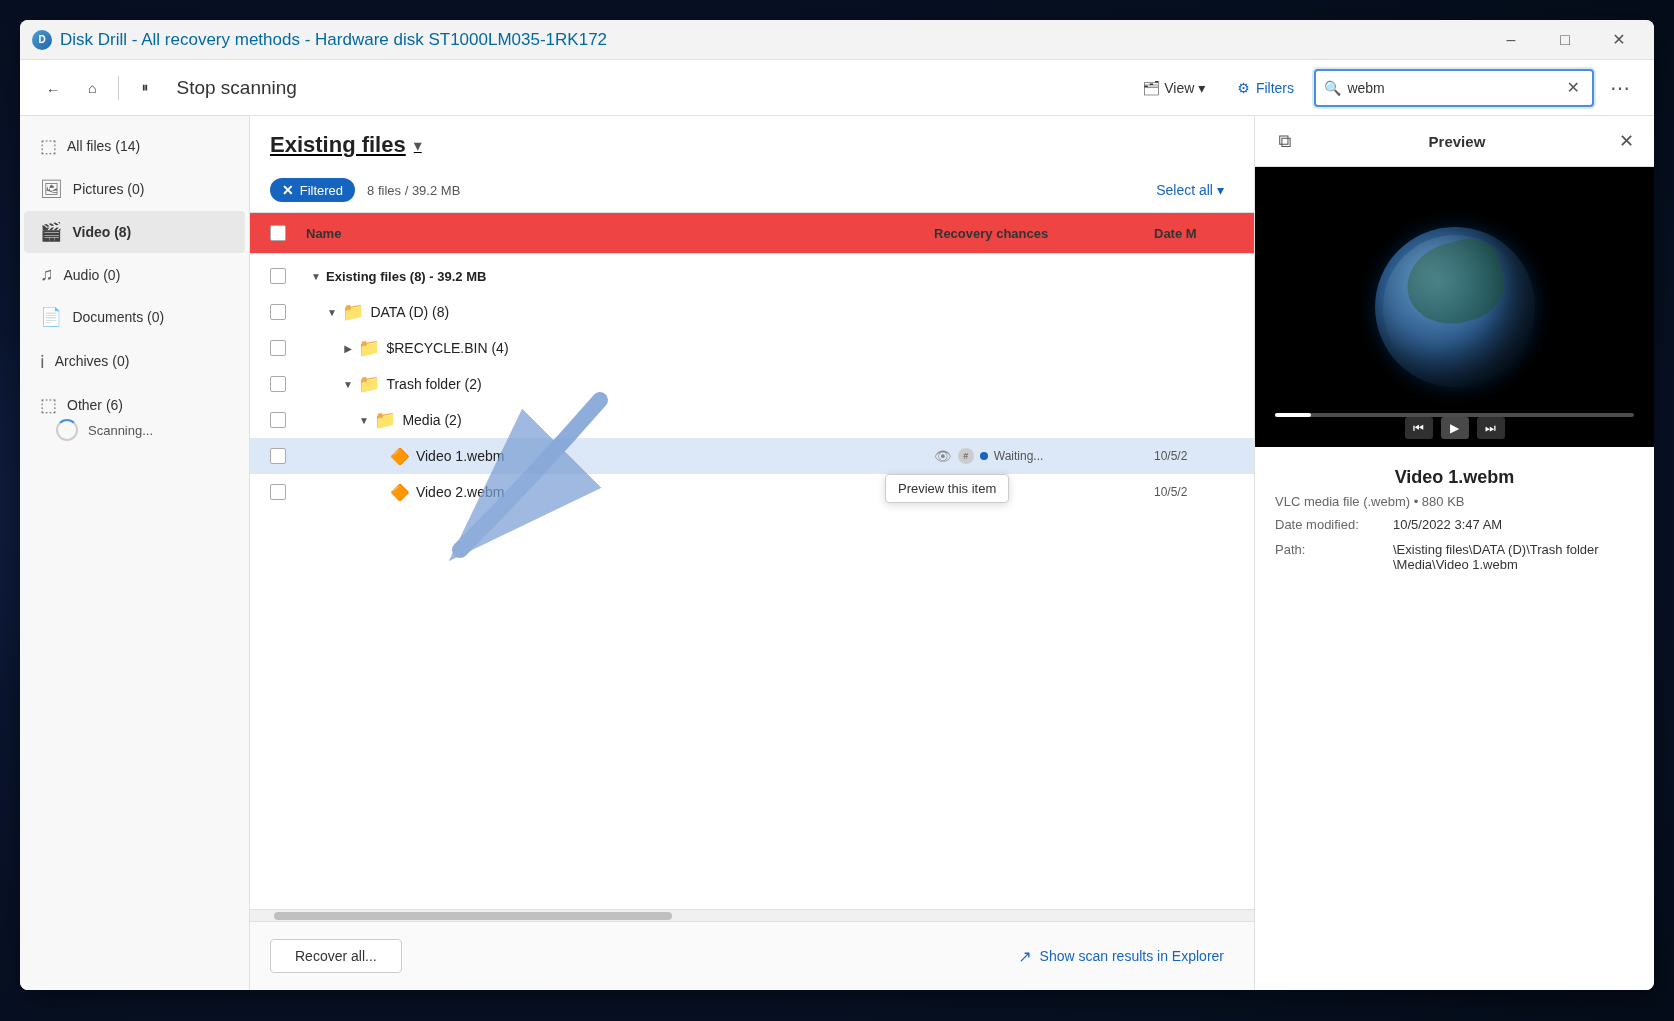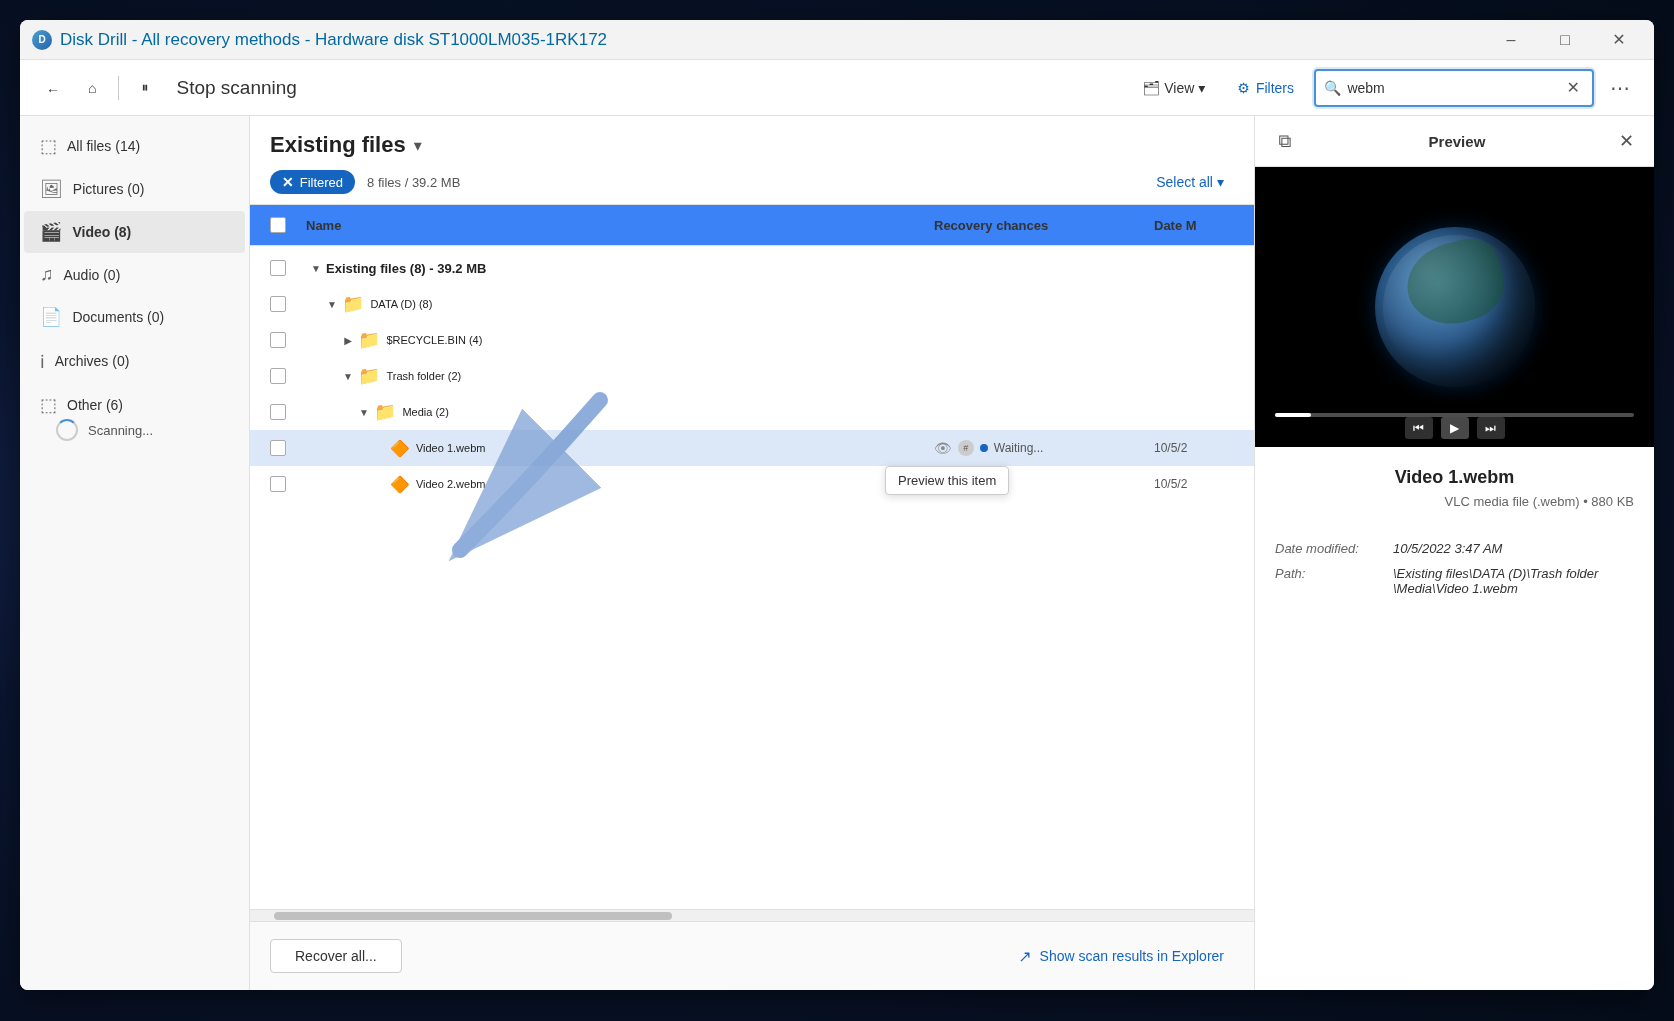--- a/index.html
+++ b/index.html
@@ -220,21 +220,22 @@
 
     
     .content-header {
       padding: 16px 20px 0;
       flex-shrink: 0;
     }
     .content-title-row {
       display: flex;
       align-items: center;
       gap: 8px;
-      margin-bottom: 10px;
+      margin-bottom: 18px;
+      text-decoration: underline;
     }
     .content-title {
       font-size: 22px;
       font-weight: 600;
       color: #222;
     }
     .dropdown-arrow { font-size: 16px; color: #555; cursor: pointer; }
 
     .filter-row {
       display: flex;
@@ -264,21 +265,21 @@
     }
 
     
     .table-header {
       display: flex;
       align-items: center;
       padding: 0 20px;
       height: 42px;
       border-bottom: 1px solid #e0e0e0;
       border-top: 1px solid #e0e0e0;
-      background: #3b82f6;
+      background: #ef4444;
       flex-shrink: 0;
       justify-content: center;
     }
     .th-checkbox { width: 36px; flex-shrink: 0; }
     .th-name { flex: 1; font-weight: 600; color: #333; font-size: 13px; }
     .th-recovery { width: 220px; font-weight: 600; color: #333; font-size: 13px; }
     .th-date { width: 80px; font-weight: 600; color: #333; font-size: 13px; }
 
     
     .table-body {
@@ -315,21 +316,21 @@
     .row-expand {
       width: 20px; flex-shrink: 0;
       display: flex; align-items: center; justify-content: center;
       font-size: 10px; color: #555;
     }
     .row-icon { flex-shrink: 0; margin-right: 6px; }
 
     .folder-icon { font-size: 18px; }
     .file-icon { font-size: 16px; }
 
-    .row-name { flex: 1; font-size: 11px; color: #222; white-space: nowrap; overflow: hidden; text-overflow: ellipsis; }
+    .row-name { flex: 1; font-size: 14px; color: #222; white-space: nowrap; overflow: hidden; text-overflow: ellipsis; }
     .row-group-name { font-size: 13px; font-weight: 600; color: #222; }
 
     .row-recovery { width: 220px; flex-shrink: 0; display: flex; align-items: center; gap: 6px; }
     .row-date { width: 80px; flex-shrink: 0; font-size: 12px; color: #555; }
 
     .recovery-icon-eye { font-size: 14px; color: #888; cursor: pointer; }
     .recovery-icon-hash { 
       width: 16px; height: 16px; border-radius: 50%; background: #ccc;
       display: flex; align-items: center; justify-content: center;
       font-size: 9px; color: #555; cursor: pointer;
@@ -501,28 +502,27 @@
     .preview-filename {
       font-size: 18px;
       font-weight: 600;
       color: #222;
       text-align: center;
       margin-bottom: 6px;
     }
     .preview-filetype {
       font-size: 13px;
       color: #666;
-      text-align: right;
-      margin-bottom: 32px;
+      text-align: left;
+      margin-bottom: 8px;
     }
     .preview-detail-row {
       display: flex;
       gap: 8px;
       margin-bottom: 10px;
-      font-style: italic;
     }
     .preview-detail-label { font-size: 13px; color: #666; width: 110px; flex-shrink: 0; }
     .preview-detail-value { font-size: 13px; color: #333; }
   </style>
 </head>
 <body>
 
 <div class="app-window">
 
   <div class="title-bar">

